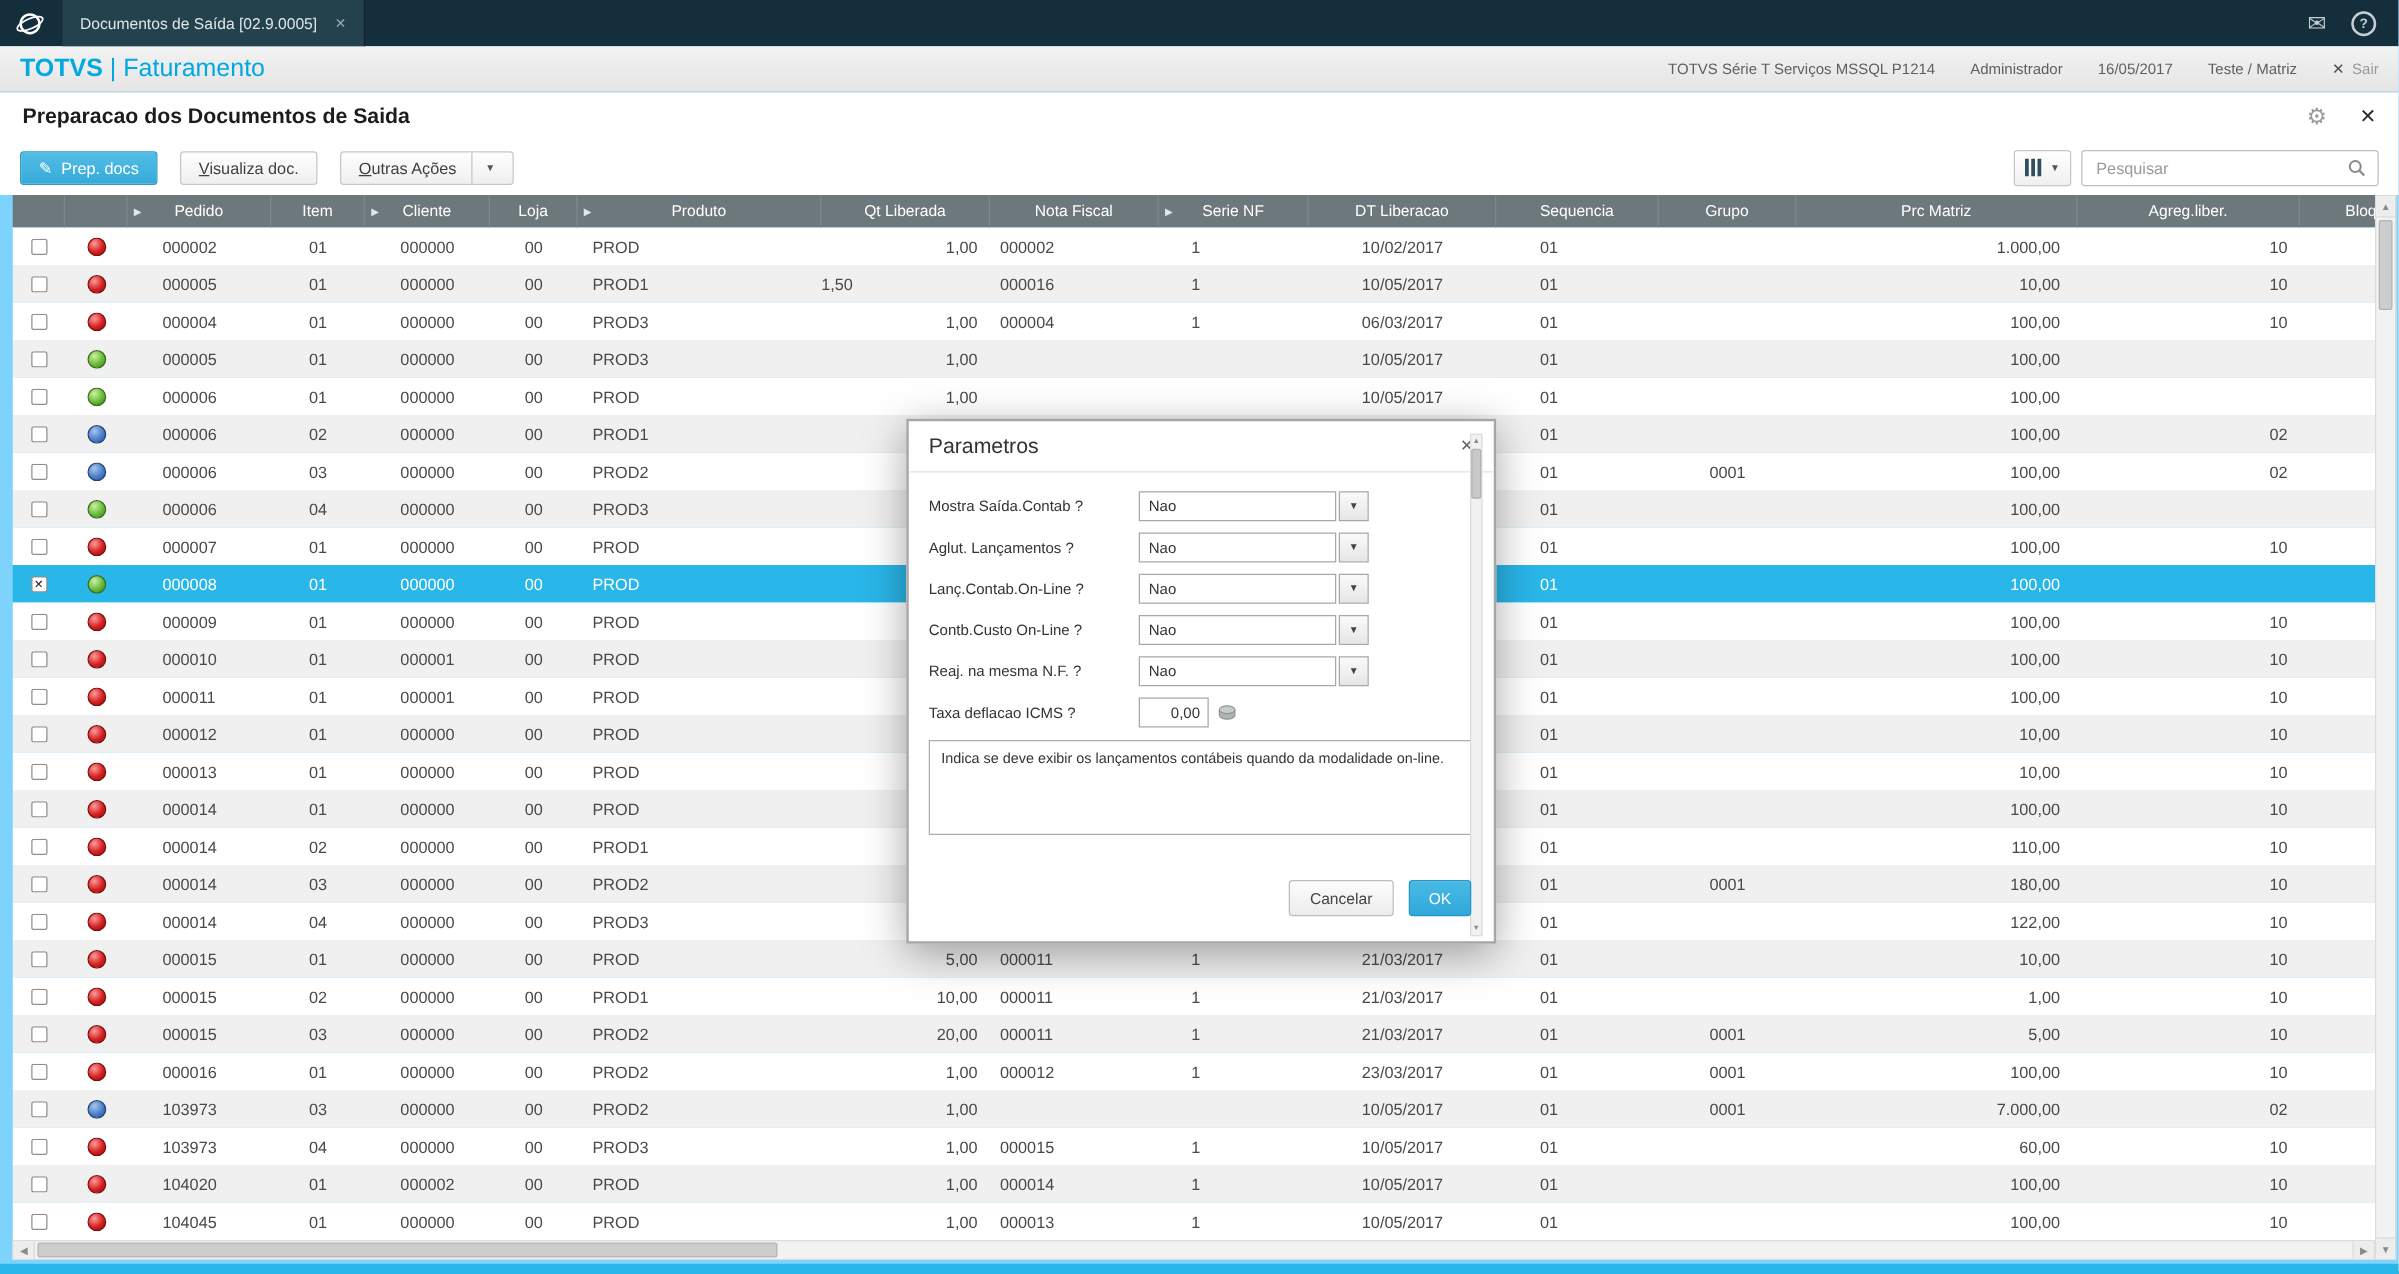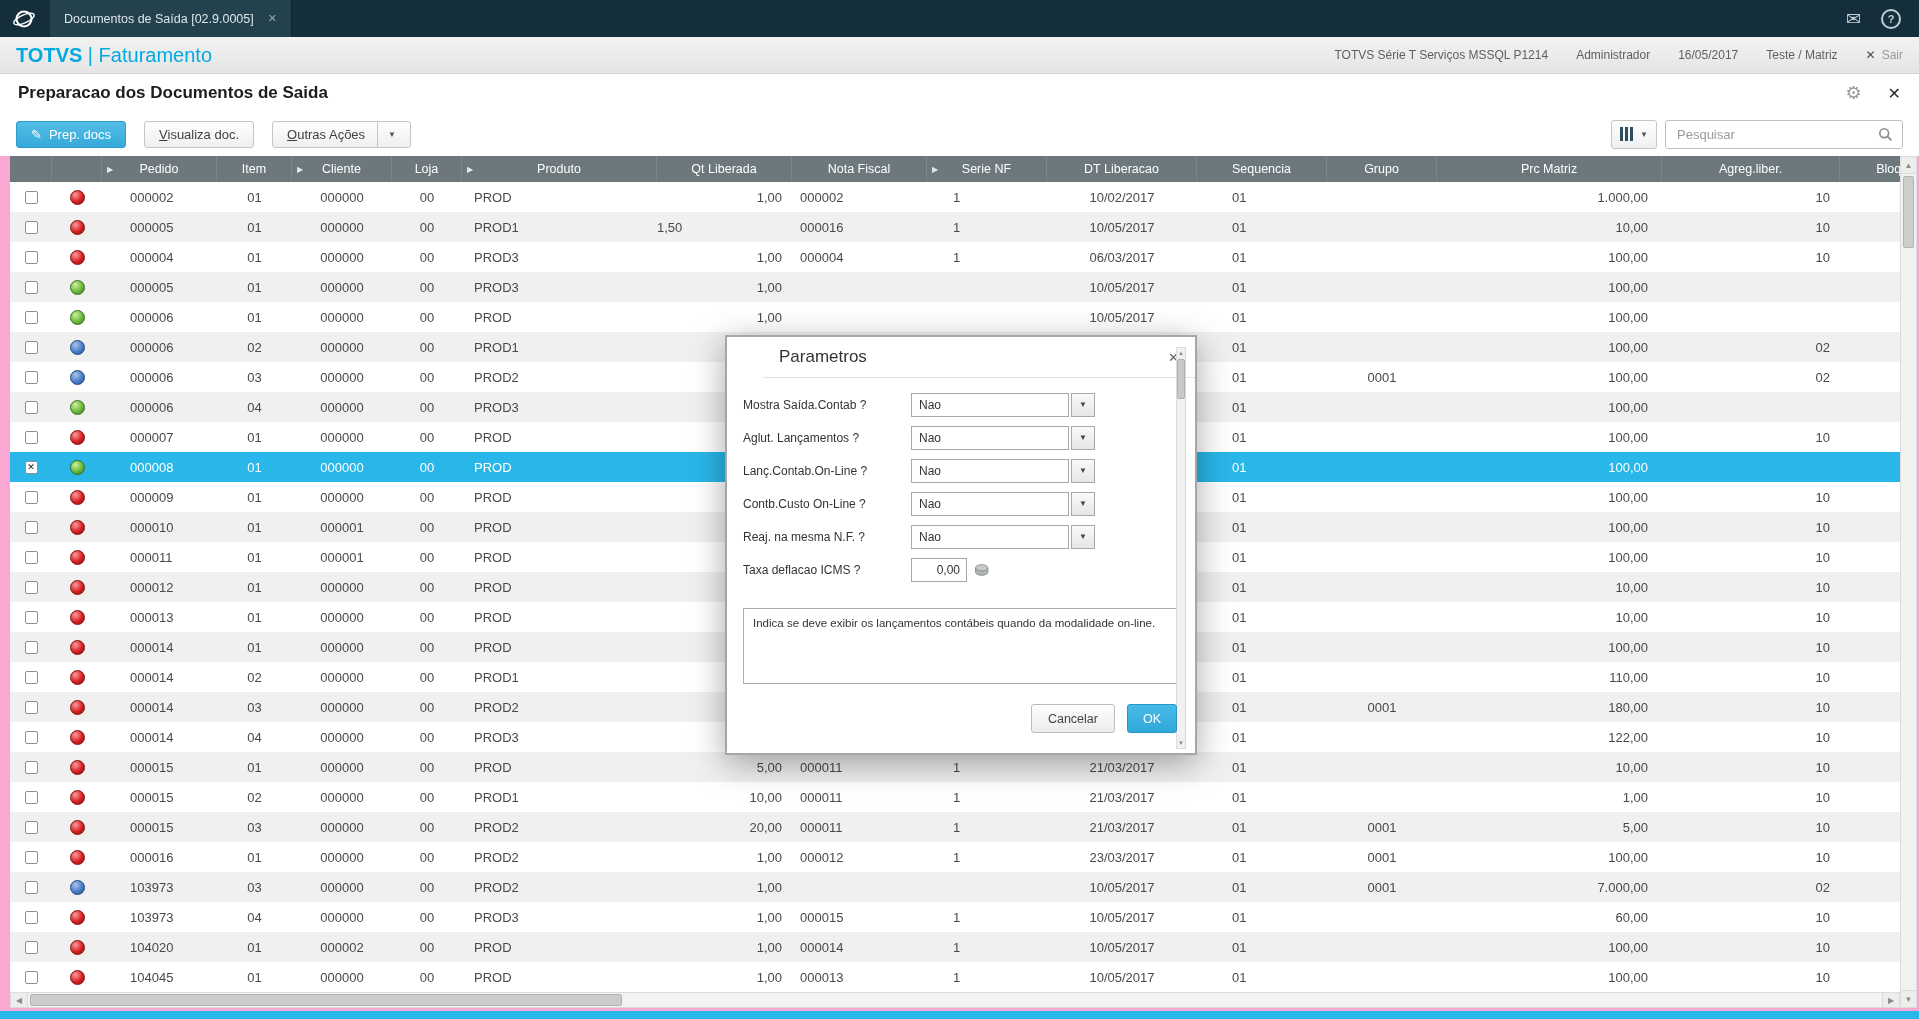--- a/index.html
+++ b/index.html
@@ -1,17 +1,17 @@
 <!DOCTYPE html>
 <html><head>
 <meta charset="utf-8">
 <style>
   html,body{margin:0;padding:0;}
   body{font-family:"Liberation Sans","DejaVu Sans",sans-serif;background:#fff;}
-  .app{position:relative;width:1919px;height:1019px;overflow:hidden;background:#f9a8d4;}
+  .app{position:relative;width:1919px;height:1019px;overflow:hidden;background:#7dd3fc;}
 
   
   .tabbar{height:37px;background:#142f3b;display:flex;align-items:center;padding:0 0 0 12px;}
   .logo{width:24px;height:24px;margin-right:14px;flex:none;}
   .tab{height:37px;display:flex;align-items:center;background:#23424e;padding:0 14px;gap:14px;border-right:1px solid #0e2530;}
   .tab-title{color:#dde6e9;font-size:12.5px;white-space:nowrap;}
   .tab-close{color:#93a9b1;font-size:11px;cursor:pointer;}
   .tabbar-right{margin-left:auto;display:flex;gap:20px;align-items:center;padding-right:18px;}
   .mail-icon{color:#c3cfd4;font-size:18px;line-height:1;}
   .help-icon{width:16px;height:16px;border:2px solid #c3cfd4;border-radius:50%;color:#c3cfd4;font-size:11px;font-weight:bold;display:flex;align-items:center;justify-content:center;}
@@ -78,34 +78,34 @@
   .hscroll{position:absolute;left:0;right:17px;bottom:0;height:16px;background:#f2f2f2;border:1px solid #dcdcdc;box-sizing:border-box;display:flex;align-items:center;}
   .hs-btn{width:16px;height:100%;flex:none;display:flex;align-items:center;justify-content:center;font-size:8px;color:#8a8a8a;background:#ededed;cursor:pointer;}
   .hs-btn.left{border-right:1px solid #dcdcdc;}
   .hs-btn.right{border-left:1px solid #dcdcdc;margin-left:auto;}
   .hs-thumb{width:590px;height:10px;background:#cdcdcd;border:1px solid #b3b3b3;border-radius:2px;margin:0 2px;cursor:pointer;}
 
   .footer-strip{position:absolute;left:0;right:0;bottom:0;height:8px;background:#29b6e8;}
 
   
   .modal{position:absolute;left:725px;top:335px;width:472px;height:420px;background:#fff;border:2px solid #a6a6a6;box-shadow:0 8px 32px rgba(0,0,0,0.35);z-index:50;box-sizing:border-box;}
-  .m-title{height:40px;display:flex;align-items:center;padding:0 16px;font-size:17px;color:#333;border-bottom:1px solid #e2e2e2;margin-left:36px;}
+  .m-title{height:40px;display:flex;align-items:center;padding:0 16px;font-size:17px;color:#333;border-bottom:1px solid #e2e2e2;}
   .m-close{margin-left:auto;color:#666;font-size:13px;cursor:pointer;}
   .m-fields{position:relative;padding:10px 30px 0 16px;height:208px;box-sizing:border-box;}
   .m-field{display:flex;align-items:center;height:33px;}
   .m-label{width:168px;font-size:12px;color:#333;flex:none;}
   .m-select{width:158px;height:24px;border:1px solid #a8a8a8;background:#fff;display:flex;align-items:center;padding:0 7px;font-size:12px;color:#333;box-sizing:border-box;cursor:pointer;}
   .m-select-btn{width:24px;height:24px;border:1px solid #a8a8a8;background:linear-gradient(#fafafa,#e6e6e6);margin-left:2px;display:flex;align-items:center;justify-content:center;font-size:8px;color:#444;box-sizing:border-box;cursor:pointer;flex:none;}
   .m-input{width:56px;height:24px;border:1px solid #a8a8a8;font-size:12px;color:#333;text-align:right;padding:0 6px;box-sizing:border-box;font-family:inherit;outline:none;}
   .coin-wrap{margin-left:6px;display:flex;align-items:center;}
   .m-scroll{position:absolute;right:9px;top:10px;bottom:4px;width:10px;background:#f1f1f1;border:1px solid #dcdcdc;box-sizing:border-box;display:flex;flex-direction:column;align-items:center;}
   .ms-arrow{font-size:6px;color:#8a8a8a;line-height:10px;flex:none;}
   .ms-arrow.bottom{margin-top:auto;}
   .ms-thumb{width:6px;height:38px;background:#c9c9c9;border:1px solid #b0b0b0;border-radius:2px;margin-top:1px;}
-  .m-help{margin:22px 16px 0;height:76px;border:1px solid #adadad;padding:7px 9px;font-size:11.5px;color:#333;box-sizing:border-box;line-height:1.35;}
+  .m-help{margin:6px 16px 0;height:76px;border:1px solid #adadad;padding:7px 9px;font-size:11.5px;color:#333;box-sizing:border-box;line-height:1.35;}
   .m-footer{position:absolute;bottom:20px;right:18px;display:flex;gap:12px;}
   .m-btn{height:29px;padding:0 16px;font-size:12.5px;border-radius:3px;display:flex;align-items:center;cursor:pointer;box-sizing:border-box;}
   .m-btn.cancel{background:linear-gradient(#fdfdfd,#ececec);border:1px solid #bdbdbd;color:#444;}
   .m-btn.ok{background:linear-gradient(#49bae6,#2fa8da);border:1px solid #2497c6;color:#fff;padding:0 15px;}
 </style>
 </head>
 <body>
 
 <div class="app">
 

